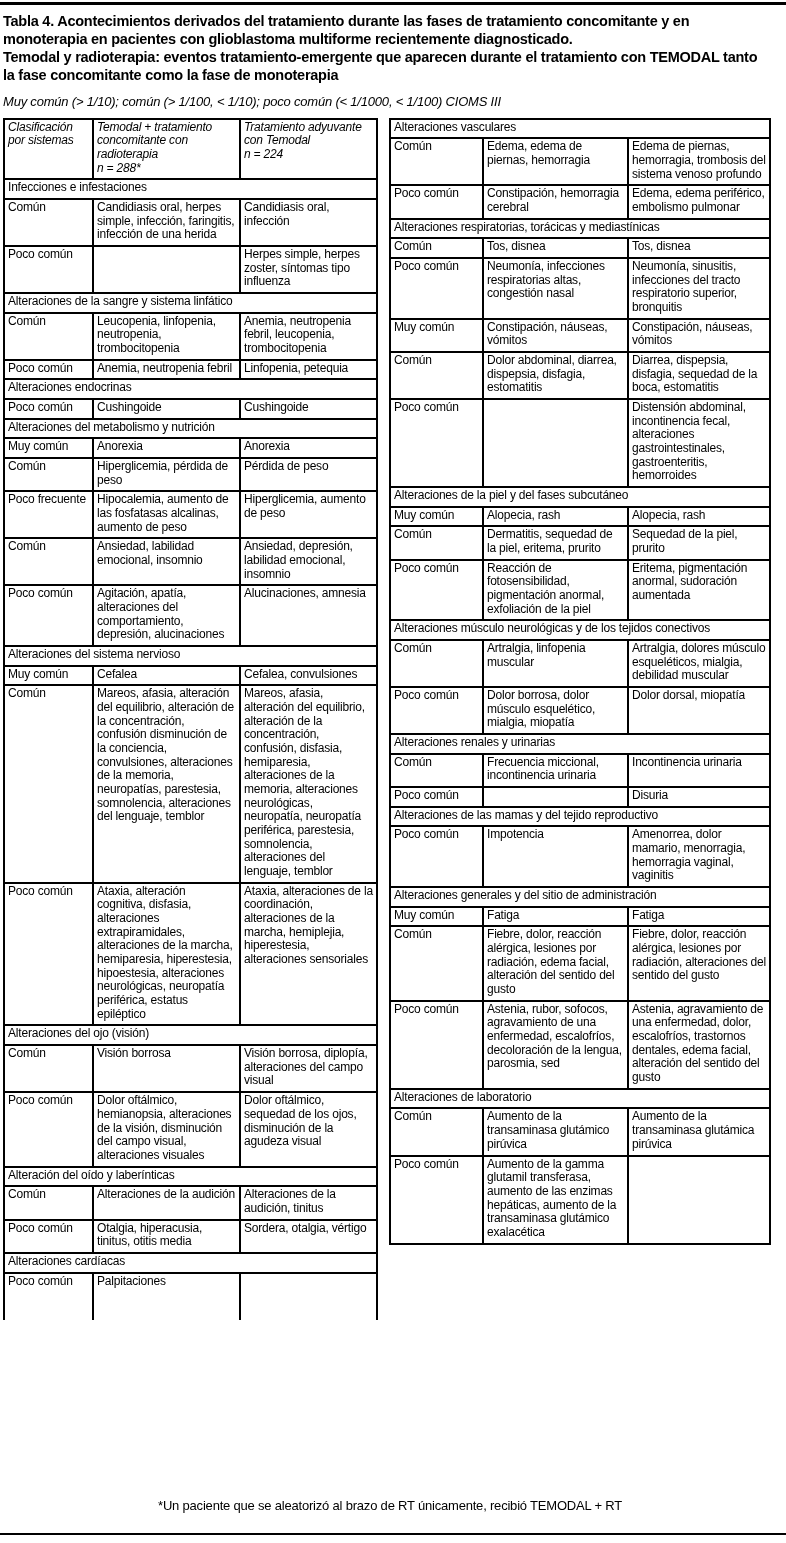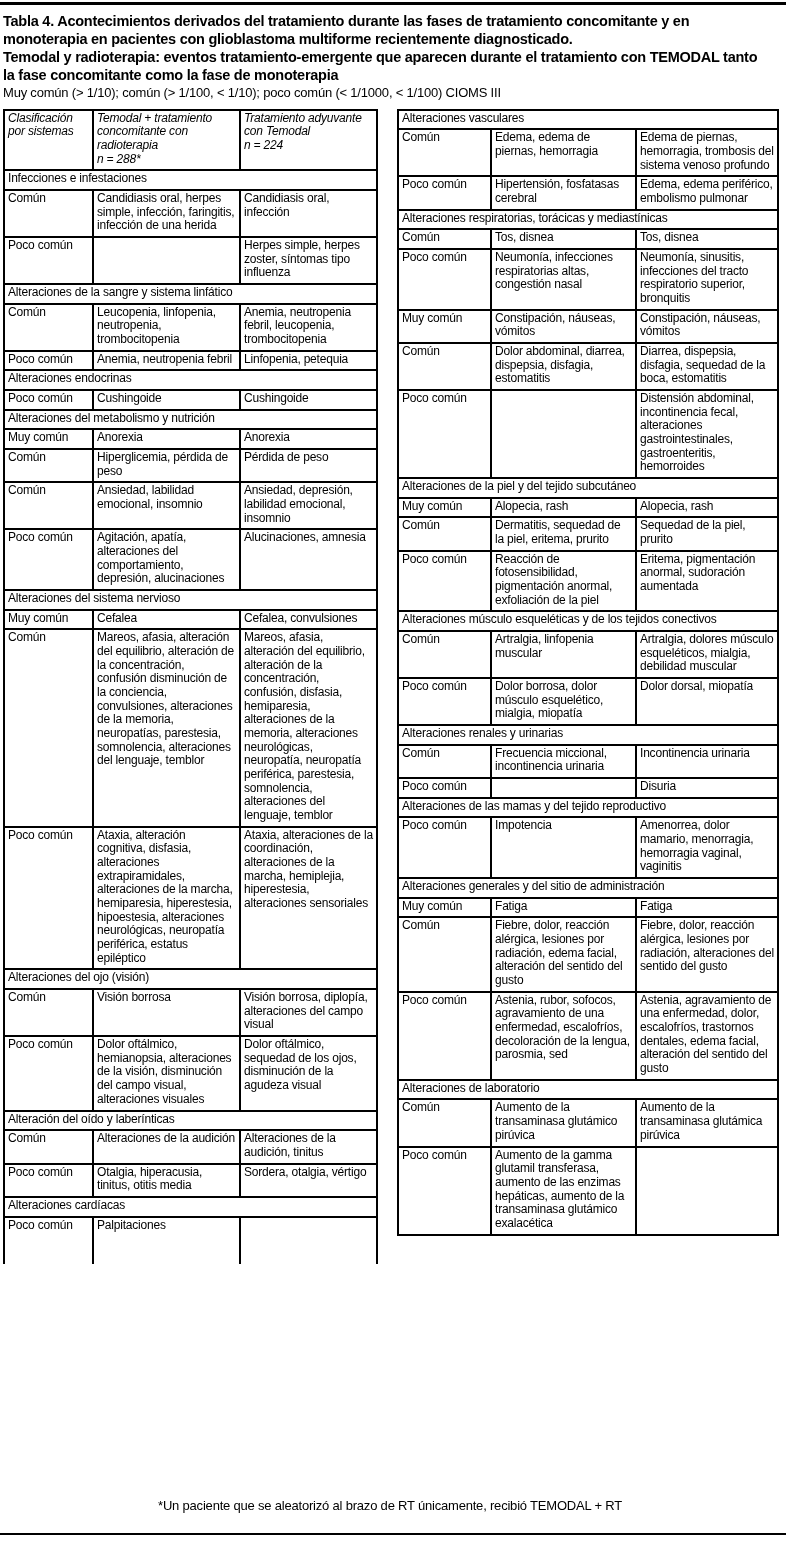--- a/index.html
+++ b/index.html
@@ -23,26 +23,28 @@
     width:786px; height:3px; background:#000;
   }
   .doc-header { margin-top:6px; }
   .title {
     font-weight:bold;
     font-size:14.5px;
     line-height:1.25;
     letter-spacing:-0.25px;
   }
   .freq-note {
+    font-style:italic;
     font-size:13px;
     letter-spacing:-0.2px;
+    margin-top:9px;
   }
   .tables {
     display:flex;
-    gap:19px;
+    gap:11px;
     align-items:flex-start;
     margin-top:9px;
   }
   table.adv {
     border-collapse:collapse;
     table-layout:fixed;
     font-size:12px;
     line-height:1.14;
     letter-spacing:-0.2px;
   }
@@ -149,20 +151,25 @@
             <td class="freq-cell">Muy común</td>
             <td class="event-cell">Anorexia</td>
             <td class="event-cell">Anorexia</td>
           </tr>
           <tr>
             <td class="freq-cell">Común</td>
             <td class="event-cell">Hiperglicemia, pérdida de peso</td>
             <td class="event-cell">Pérdida de peso</td>
           </tr>
           <tr>
+            <td class="freq-cell">Poco frecuente</td>
+            <td class="event-cell">Hipocalemia, aumento de las fosfatasas alcalinas, aumento de peso</td>
+            <td class="event-cell">Hiperglicemia, aumento de peso</td>
+          </tr>
+          <tr>
             <td class="freq-cell">Común</td>
             <td class="event-cell">Ansiedad, labilidad emocional, insomnio</td>
             <td class="event-cell">Ansiedad, depresión, labilidad emocional, insomnio</td>
           </tr>
           <tr>
             <td class="freq-cell">Poco común</td>
             <td class="event-cell">Agitación, apatía, alteraciones del comportamiento, depresión, alucinaciones</td>
             <td class="event-cell">Alucinaciones, amnesia</td>
           </tr>
           <tr>
@@ -230,21 +237,21 @@
           <tr>
             <td colspan="3" class="section-title">Alteraciones vasculares</td>
           </tr>
           <tr>
             <td class="freq-cell">Común</td>
             <td class="event-cell">Edema, edema de piernas, hemorragia</td>
             <td class="event-cell">Edema de piernas, hemorragia, trombosis del sistema venoso profundo</td>
           </tr>
           <tr>
             <td class="freq-cell">Poco común</td>
-            <td class="event-cell">Hipertensión, fosfatasas cerebral</td>
+            <td class="event-cell">Constipación, hemorragia cerebral</td>
             <td class="event-cell">Edema, edema periférico, embolismo pulmonar</td>
           </tr>
           <tr>
             <td colspan="3" class="section-title">Alteraciones respiratorias, torácicas y mediastínicas</td>
           </tr>
           <tr>
             <td class="freq-cell">Común</td>
             <td class="event-cell">Tos, disnea</td>
             <td class="event-cell">Tos, disnea</td>
           </tr>
@@ -262,39 +269,39 @@
             <td class="freq-cell">Común</td>
             <td class="event-cell">Dolor abdominal, diarrea, dispepsia, disfagia, estomatitis</td>
             <td class="event-cell">Diarrea, dispepsia, disfagia, sequedad de la boca, estomatitis</td>
           </tr>
           <tr>
             <td class="freq-cell">Poco común</td>
             <td class="event-cell"></td>
             <td class="event-cell">Distensión abdominal, incontinencia fecal, alteraciones gastrointestinales, gastroenteritis, hemorroides</td>
           </tr>
           <tr>
-            <td colspan="3" class="section-title">Alteraciones de la piel y del tejido subcutáneo</td>
+            <td colspan="3" class="section-title">Alteraciones de la piel y del fases subcutáneo</td>
           </tr>
           <tr>
             <td class="freq-cell">Muy común</td>
             <td class="event-cell">Alopecia, rash</td>
             <td class="event-cell">Alopecia, rash</td>
           </tr>
           <tr>
             <td class="freq-cell">Común</td>
             <td class="event-cell">Dermatitis, sequedad de la piel, eritema, prurito</td>
             <td class="event-cell">Sequedad de la piel, prurito</td>
           </tr>
           <tr>
             <td class="freq-cell">Poco común</td>
             <td class="event-cell">Reacción de fotosensibilidad, pigmentación anormal, exfoliación de la piel</td>
             <td class="event-cell">Eritema, pigmentación anormal, sudoración aumentada</td>
           </tr>
           <tr>
-            <td colspan="3" class="section-title">Alteraciones músculo esqueléticas y de los tejidos conectivos</td>
+            <td colspan="3" class="section-title">Alteraciones músculo neurológicas y de los tejidos conectivos</td>
           </tr>
           <tr>
             <td class="freq-cell">Común</td>
             <td class="event-cell">Artralgia, linfopenia muscular</td>
             <td class="event-cell">Artralgia, dolores músculo esqueléticos, mialgia, debilidad muscular</td>
           </tr>
           <tr>
             <td class="freq-cell">Poco común</td>
             <td class="event-cell">Dolor borrosa, dolor músculo esquelético, mialgia, miopatía</td>
             <td class="event-cell">Dolor dorsal, miopatía</td>

